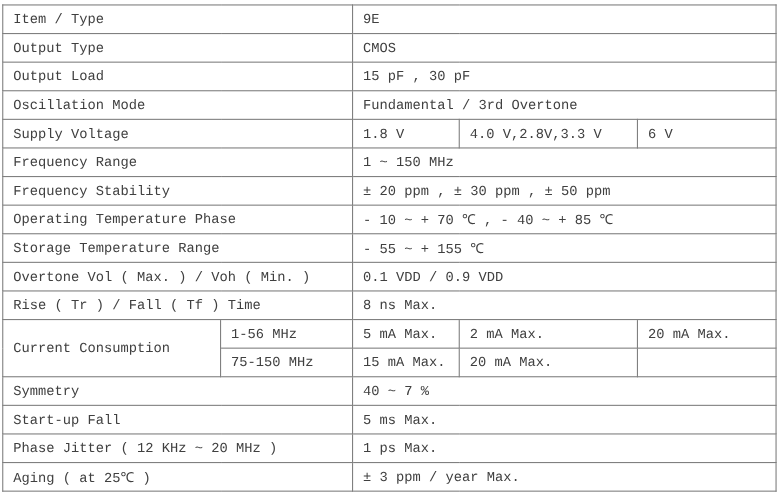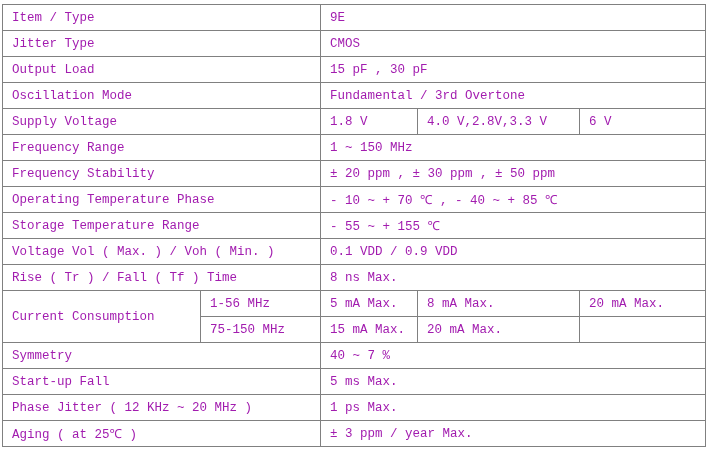--- a/index.html
+++ b/index.html
@@ -10,21 +10,21 @@
     height: 451px;
     overflow: hidden;
   }
   .spec-table {
     border-collapse: collapse;
     table-layout: fixed;
     width: 703px;
     margin: 4px 0 0 2px;
     font-family: "Liberation Mono", "DejaVu Sans Mono", monospace;
     font-size: 12.5px;
-    color: #a21caf;
+    color: #404040;
   }
   .spec-table td {
     border: 1px solid #808080;
     height: 25px;
     padding: 0 2px 0 9px;
     white-space: nowrap;
     overflow: hidden;
     vertical-align: middle;
     background: #ffffff;
   }
@@ -39,21 +39,21 @@
     <col style="width:97px">
     <col style="width:162px">
     <col style="width:126px">
   </colgroup>
   <tbody>
     <tr>
       <td colspan="2">Item / Type</td>
       <td colspan="3">9E</td>
     </tr>
     <tr>
-      <td colspan="2">Jitter Type</td>
+      <td colspan="2">Output Type</td>
       <td colspan="3">CMOS</td>
     </tr>
     <tr>
       <td colspan="2">Output Load</td>
       <td colspan="3">15 pF , 30 pF</td>
     </tr>
     <tr>
       <td colspan="2">Oscillation Mode</td>
       <td colspan="3">Fundamental / 3rd Overtone</td>
     </tr>
@@ -73,32 +73,32 @@
     </tr>
     <tr>
       <td colspan="2">Operating Temperature Phase</td>
       <td colspan="3">- 10 ~ + 70 ℃ , - 40 ~ + 85 ℃</td>
     </tr>
     <tr>
       <td colspan="2">Storage Temperature Range</td>
       <td colspan="3">- 55 ~ + 155 ℃</td>
     </tr>
     <tr>
-      <td colspan="2">Voltage Vol ( Max. ) / Voh ( Min. )</td>
+      <td colspan="2">Overtone Vol ( Max. ) / Voh ( Min. )</td>
       <td colspan="3">0.1 VDD / 0.9 VDD</td>
     </tr>
     <tr>
       <td colspan="2">Rise ( Tr ) / Fall ( Tf ) Time</td>
       <td colspan="3">8 ns Max.</td>
     </tr>
     <tr>
       <td rowspan="2">Current Consumption</td>
       <td>1-56 MHz</td>
       <td>5 mA Max.</td>
-      <td>8 mA Max.</td>
+      <td>2 mA Max.</td>
       <td>20 mA Max.</td>
     </tr>
     <tr>
       <td>75-150 MHz</td>
       <td>15 mA Max.</td>
       <td>20 mA Max.</td>
       <td></td>
     </tr>
     <tr>
       <td colspan="2">Symmetry</td>

